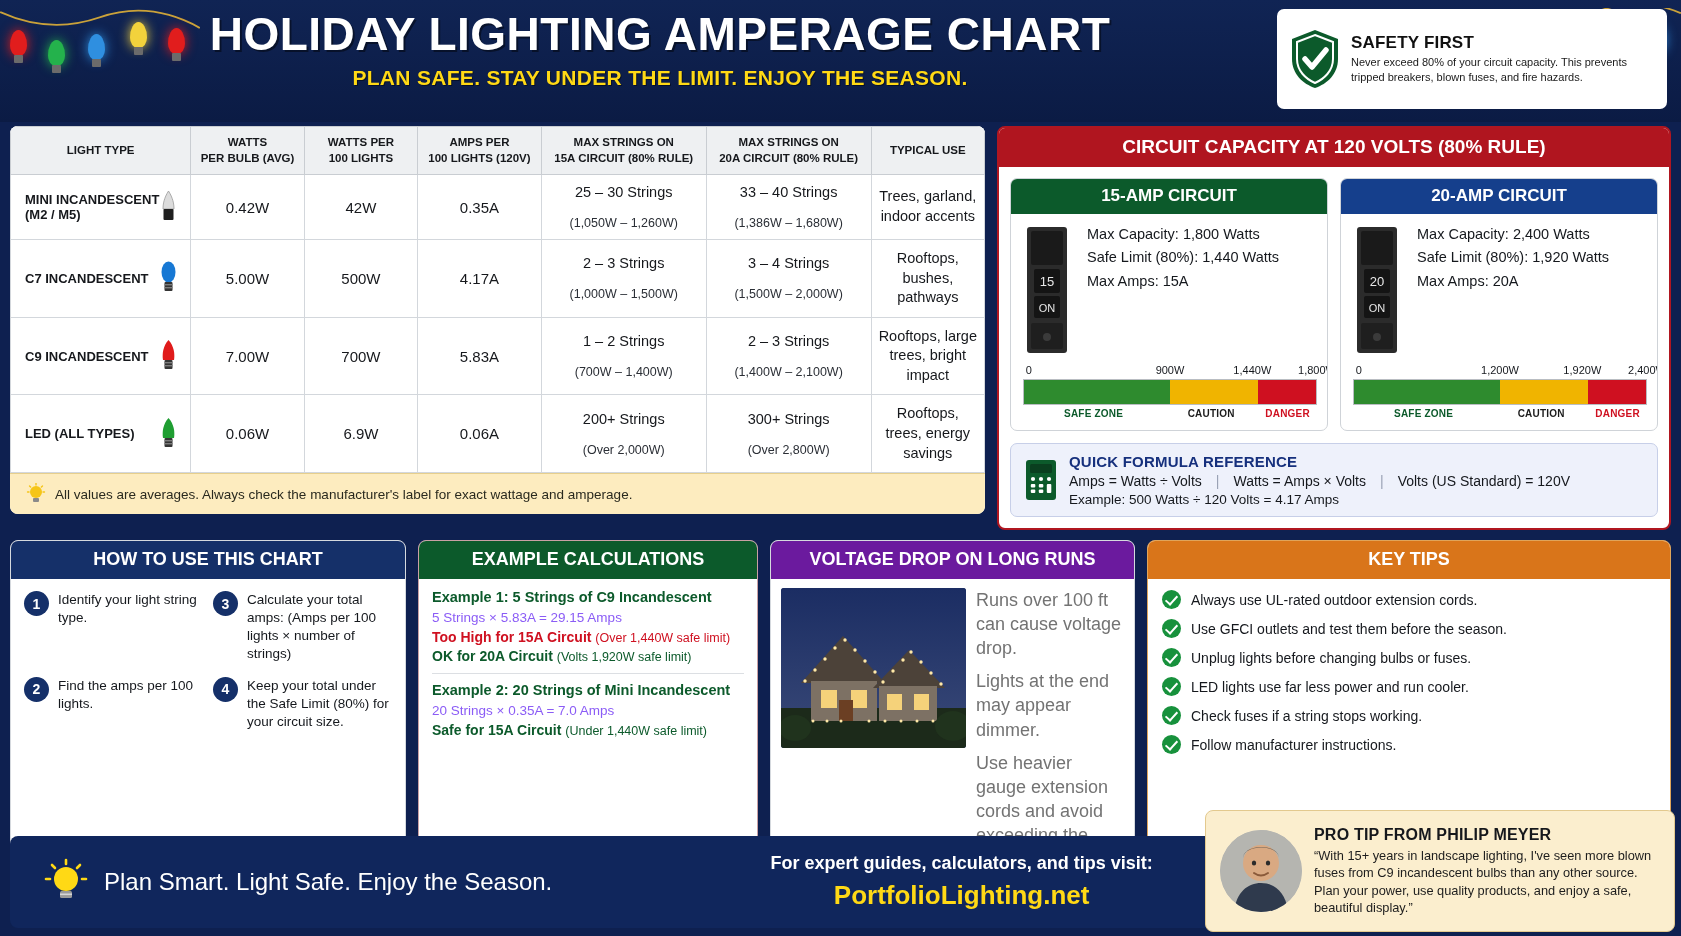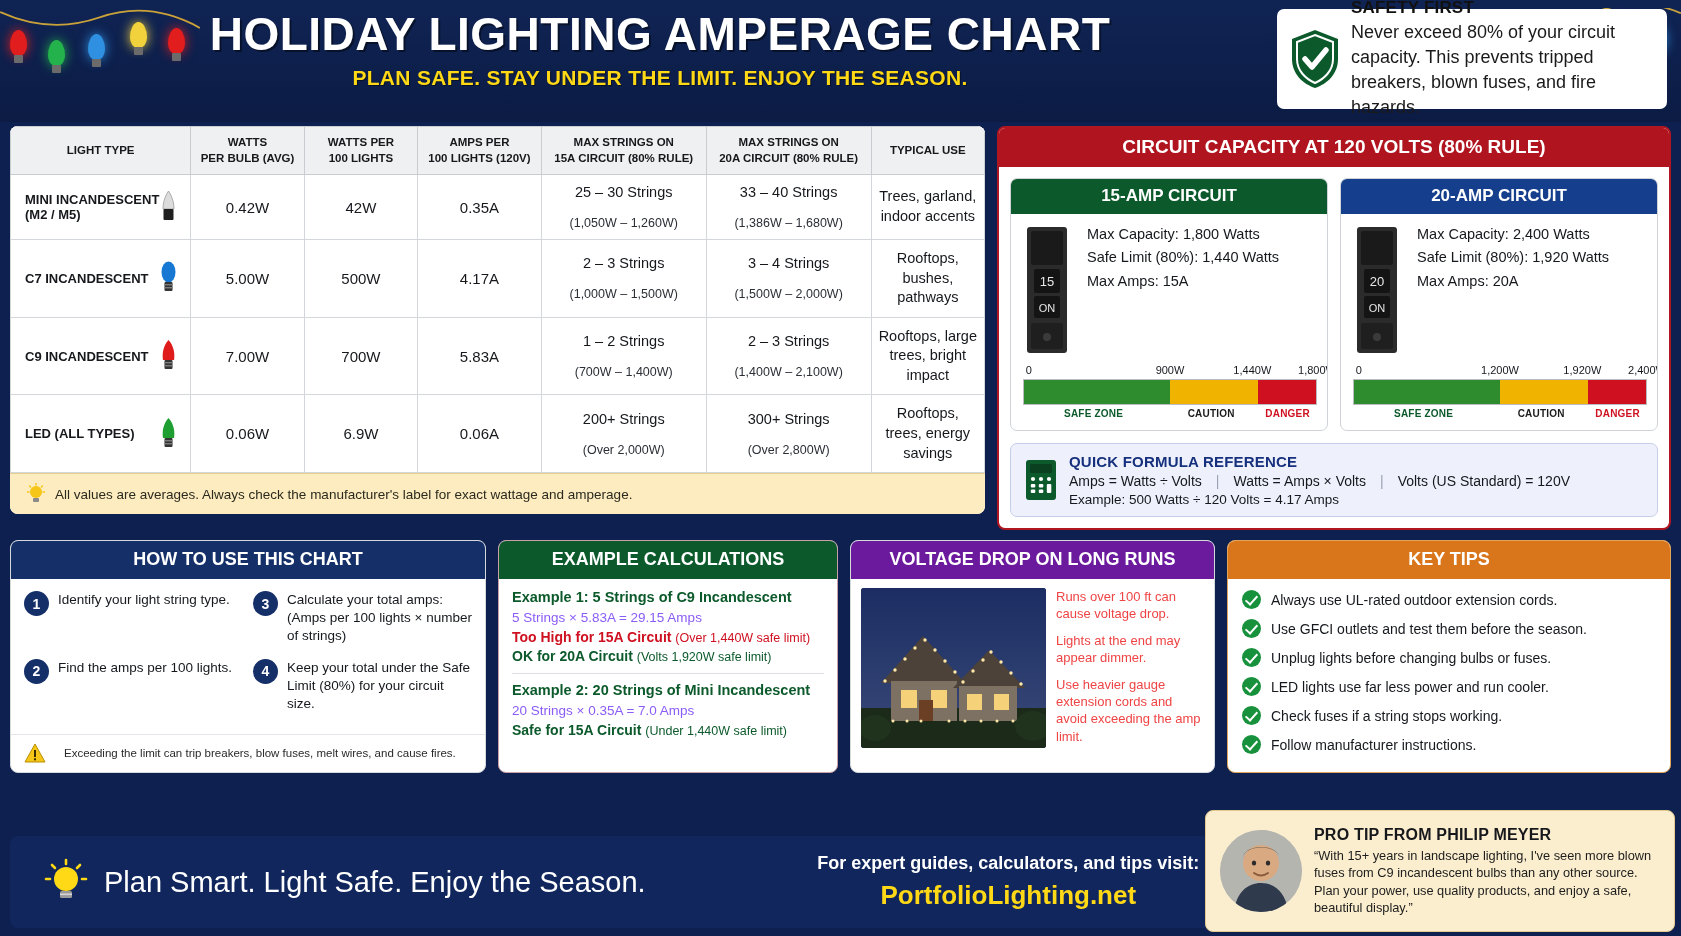--- a/index.html
+++ b/index.html
@@ -33,21 +33,21 @@
     margin-top:8px; font-size:21px; font-weight:800; color:#ffd915; letter-spacing:.3px;
     text-shadow: 1px 1px 0 rgba(0,0,0,.45);
   }
   .safety-box {
     position:absolute; right:14px; top:9px; width:390px; height:100px;
     background:#ffffff; border-radius:7px; display:flex; align-items:center;
     padding:8px 12px; gap:10px;
   }
   .shield { width:52px; height:62px; flex:0 0 52px; position:relative; }
   .safety-txt-h { font-size:17px; font-weight:800; color:#111; letter-spacing:.2px; }
-  .safety-txt-b { font-size:18px; color:#1a1a1a; line-height:1.38; margin-top:2px; }
+  .safety-txt-b { font-size:11px; color:#1a1a1a; line-height:1.38; margin-top:2px; }
 
   
   .body-area { position:relative; padding: 4px 10px 0 10px; }
   .row-top { display:flex; gap:12px; align-items:flex-start; }
 
   
   .table-card { width:975px; background:#fff; border-radius:8px; overflow:hidden; }
   .table-title {
     background:#0c5a2b; color:#fff; text-align:center; font-size:22px; font-weight:800;
     padding:9px 0 10px; letter-spacing:.3px;
@@ -101,21 +101,21 @@
   .formula-h { font-size:15px; font-weight:800; color:#16307d; letter-spacing:.2px;}
   .formula-r { font-size:14px; color:#15181d; margin-top:3px; display:flex; gap:14px; align-items:center;}
   .formula-r .bar { color:#9aa2b5; }
   .formula-e { font-size:13.5px; color:#15181d; margin-top:3px;}
 
   
   .row-mid { display:flex; gap:12px; margin-top:10px; align-items:stretch; }
   .panel { border-radius:8px; overflow:hidden; background:#fff; display:flex; flex-direction:column;}
   .panel-hd { color:#fff; text-align:center; font-weight:800; font-size:18px; padding:8px 0 9px; }
 
-  .p-how { width:476px; border:1px solid #d5d9de; }
+  .p-how { width:396px; border:1px solid #d5d9de; }
   .p-how .panel-hd { background:#153069; }
   .how-grid { display:grid; grid-template-columns:1fr 1fr; gap:4px 10px; padding:12px 13px 8px; }
   .step { display:flex; gap:9px; align-items:flex-start; margin-bottom:10px;}
   .num { width:25px; height:25px; flex:0 0 25px; border-radius:50%; background:#153069; color:#fff;
          font-size:14px; font-weight:800; display:flex; align-items:center; justify-content:center;}
   .step-tx { font-size:13.5px; color:#15181d; line-height:1.33; }
   .warn-bar { margin-top:auto; border-top:1px solid #e2e5e9; display:flex; align-items:center; gap:18px;
               padding:8px 13px 9px; font-size:11.5px; color:#2a2a2a;}
   .tri { width:22px; height:20px; flex:0 0 22px;}
 
@@ -128,39 +128,39 @@
   .ex-bad small, .ex-ok small { font-weight:400; font-size:12.5px; }
   .ex-ok { font-size:14px; font-weight:800; color:#0c5a2b; }
   .ex-div { border-top:1px solid #dcdfe3; margin:9px 0 8px;}
 
   .p-vd { width:365px; border:1px solid #d5d9de; }
   .p-vd .panel-hd { background:#6b1a9e; }
   .vd-body { display:flex; gap:10px; padding:9px 10px 9px; }
   .house { width:185px; height:160px; flex:0 0 185px; border-radius:3px; position:relative; overflow:hidden;
            background:linear-gradient(180deg,#17275a 0%,#2d3f6e 45%,#1d2a47 100%); }
   .vd-tx { flex:1; }
-  .vd-tx p { font-size:13px; color:#ef4444; line-height:1.34; margin-bottom:9px;}
+  .vd-tx p { font-size:18px; color:#737373; line-height:1.34; margin-bottom:9px;}
 
   .p-tips { flex:1; border:1px solid #e0a45a; }
   .p-tips .panel-hd { background:#d9751a; }
   .tips-body { padding:11px 14px 8px; }
   .tip { display:flex; align-items:center; gap:10px; margin-bottom:10px; }
   .chk { width:19px; height:19px; flex:0 0 19px; border-radius:50%; background:#17913c;
          position:relative; }
   .chk::after{ content:""; position:absolute; left:6px; top:3px; width:5px; height:10px;
          border:solid #fff; border-width:0 2.4px 2.4px 0; transform:rotate(42deg); }
   .tip span { font-size:14px; color:#15181d; }
 
   
   .footer {
     position:absolute; left:10px; right:10px; bottom:8px; height:92px;
     background:#10265c; border-radius:8px; display:flex; align-items:center;
   }
   .ft-bulb { width:44px; height:48px; margin-left:34px; flex:0 0 44px;}
-  .ft-tag { color:#fff; font-size:29px; margin-left:16px; white-space:nowrap;}
+  .ft-tag { color:#fff; font-size:24px; margin-left:16px; white-space:nowrap;}
   .ft-mid { flex:1; text-align:center; padding-right:300px;}
   .ft-line1 { color:#fff; font-size:18px;font-weight:bold; }
   .ft-line2 { color:#ffd915; font-size:26px; font-weight:800; margin-top:6px;}
   .protip {
     position:absolute; right:6px; bottom:4px; width:470px; height:122px;
     background:#fbeece; border:1px solid #e3c98e; border-radius:8px;
     display:flex; align-items:center; gap:12px; padding:10px 14px;
   }
   .avatar { width:82px; height:82px; flex:0 0 82px; border-radius:50%; overflow:hidden;
             background:#b9b9b4; position:relative; }

